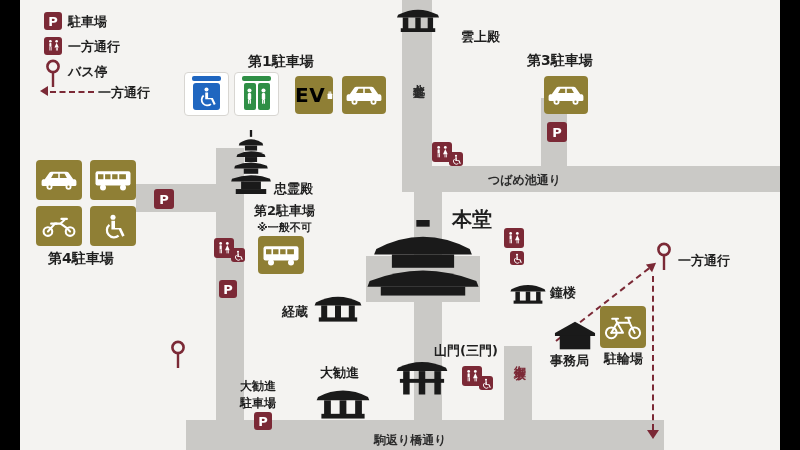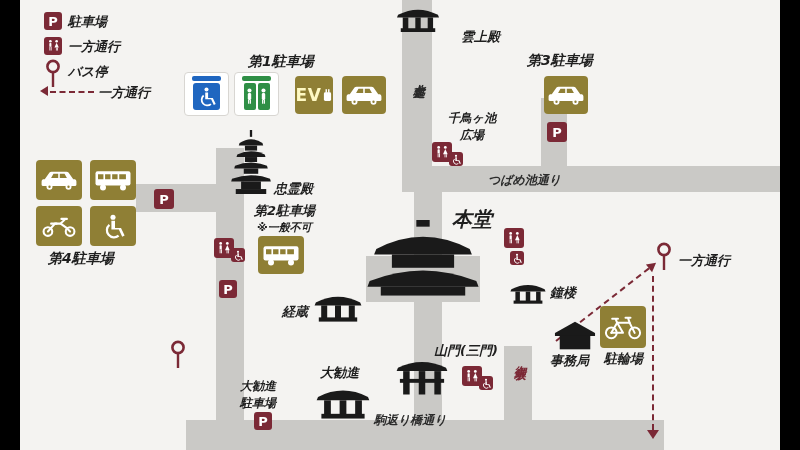--- a/index.html
+++ b/index.html
@@ -11,34 +11,34 @@
     --blue:#1f66c0;
     --green:#2f8f46;
   }
   *{margin:0;padding:0;box-sizing:border-box;}
   html,body{width:800px;height:450px;overflow:hidden;}
   #map{position:relative;width:800px;height:450px;background:var(--bg);
        font-family:"DejaVu Sans","Liberation Sans",sans-serif;color:var(--ink);overflow:hidden;}
   .bar{position:absolute;top:0;width:20px;height:450px;background:#000;z-index:60;}
   .bar.left{left:0;} .bar.right{left:780px;}
   .road{position:absolute;background:var(--road);z-index:1;}
-  .lbl{position:absolute;font-weight:700;font-size:13px;white-space:nowrap;z-index:20;font-style:italic;}
+  .lbl{position:absolute;font-weight:700;font-size:13px;white-space:nowrap;z-index:20;}
   .lbl.sz14{font-size:14px;} .lbl.sz12{font-size:12px;} .lbl.sz11{font-size:11px;font-weight:600;}
   .lbl.big{font-size:20px;}
   .lbl.center{text-align:center;}
   .vtext{writing-mode:vertical-rl;text-orientation:upright;letter-spacing:1px;}
   .roadtxt{color:#2b2b2b;}
   .maroontxt{color:var(--maroon);}
   .p-marker{position:absolute;background:var(--maroon);color:#fff;font-weight:700;
             display:flex;align-items:center;justify-content:center;border-radius:3px;
             font-size:13px;z-index:22;}
   .olive-box{position:absolute;background:var(--olive);border-radius:4px;display:flex;
              align-items:center;justify-content:center;z-index:22;gap:2px;}
   .olive-box svg{display:block;}
-  .ev-text{color:#fef9c3;font-weight:700;font-size:17px;letter-spacing:0.5px;}
+  .ev-text{color:#000000;font-weight:700;font-size:20px;letter-spacing:0.5px;}
   .ticon{position:absolute;z-index:15;}
   .ticon svg{display:block;width:100%;height:100%;}
   .restroom-pair{position:absolute;z-index:22;}
   .mw-box{position:absolute;background:var(--maroon);border-radius:3px;display:flex;
           align-items:center;justify-content:center;}
   .sign-card{position:absolute;background:#fff;border:1px solid #d8d6d2;border-radius:4px;
              display:flex;flex-direction:column;align-items:center;gap:2px;padding:3px;z-index:22;}
   .sign-tag{width:80%;height:5px;border-radius:2px;}
   .sign-body{border-radius:3px;display:flex;align-items:center;justify-content:center;}
   .dash-v{position:absolute;border-left:2px dashed var(--maroon);z-index:8;}
@@ -244,24 +244,20 @@
   <div class="lbl sz14" style="left:527px;top:52px">第3駐車場</div>
   <div class="olive-box" style="left:544px;top:76px;width:44px;height:38px">
     <svg width="38" height="26" viewBox="0 0 48 30">
         <use href="#i-car"></use>
       </svg>
   </div>
   <div class="p-marker" style="left:547px;top:122px;width:20px;height:20px">
       <span>P</span>
     </div>
 
-  <div class="lbl sz12 center" style="left:436px;top:110px;width:72px">
-    <span>千鳥ヶ池</span><br>
-    <span>広場</span>
-  </div>
   <div class="restroom-pair" style="left:432px;top:142px;width:34px;height:26px">
     <div class="mw-box" style="position:absolute;left:0;top:0;width:20px;height:20px">
       <svg width="16" height="15" viewBox="0 0 24 22">
           <use href="#i-mw"></use>
         </svg>
     </div>
     <div class="mw-box" style="position:absolute;left:17px;top:10px;width:14px;height:14px">
       <svg width="10" height="11" viewBox="0 0 30 32">
           <use href="#i-wc"></use>
         </svg>
@@ -418,17 +414,17 @@
   <div class="p-marker" style="left:254px;top:412px;width:18px;height:18px">
       <span>P</span>
     </div>
 
   <div class="busstop" style="left:170px;top:340px;width:18px;height:28px">
     <svg width="16" height="28" viewBox="0 0 16 28">
         <use href="#i-busstop"></use>
       </svg>
   </div>
 
-  <div class="lbl sz12 roadtxt" style="left:374px;top:412px">駒返り橋通り</div>
+  <div class="lbl sz12 roadtxt" style="left:374px;top:432px">駒返り橋通り</div>
 
   <div class="lbl sz12 vtext maroontxt" style="left:511px;top:356px">御幸坂</div>
 
 </div>
 
 </body></html>

